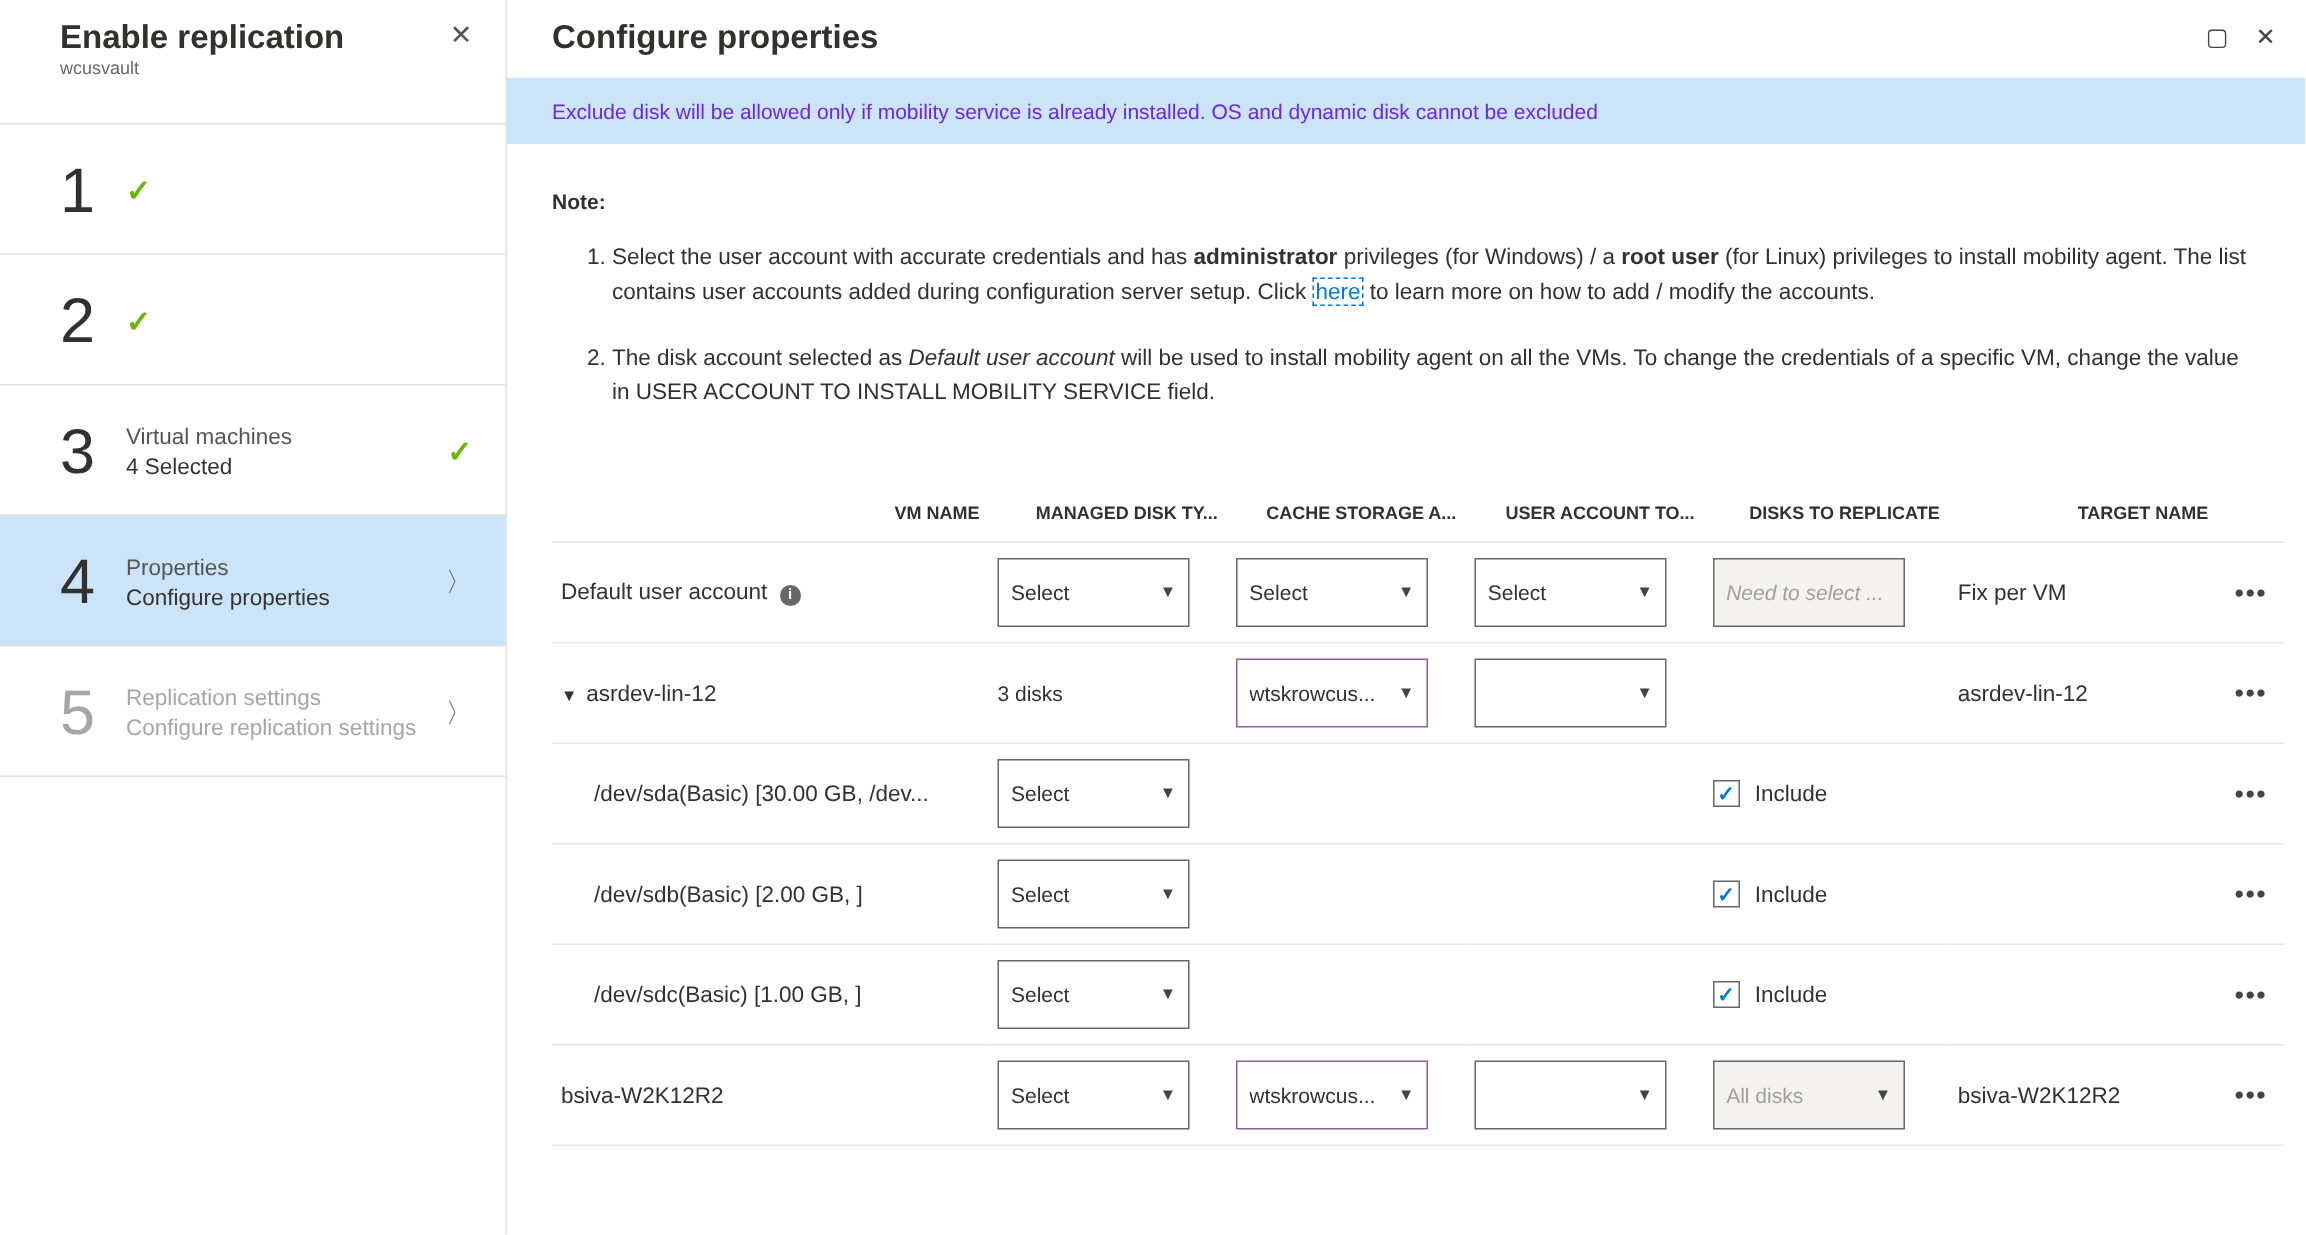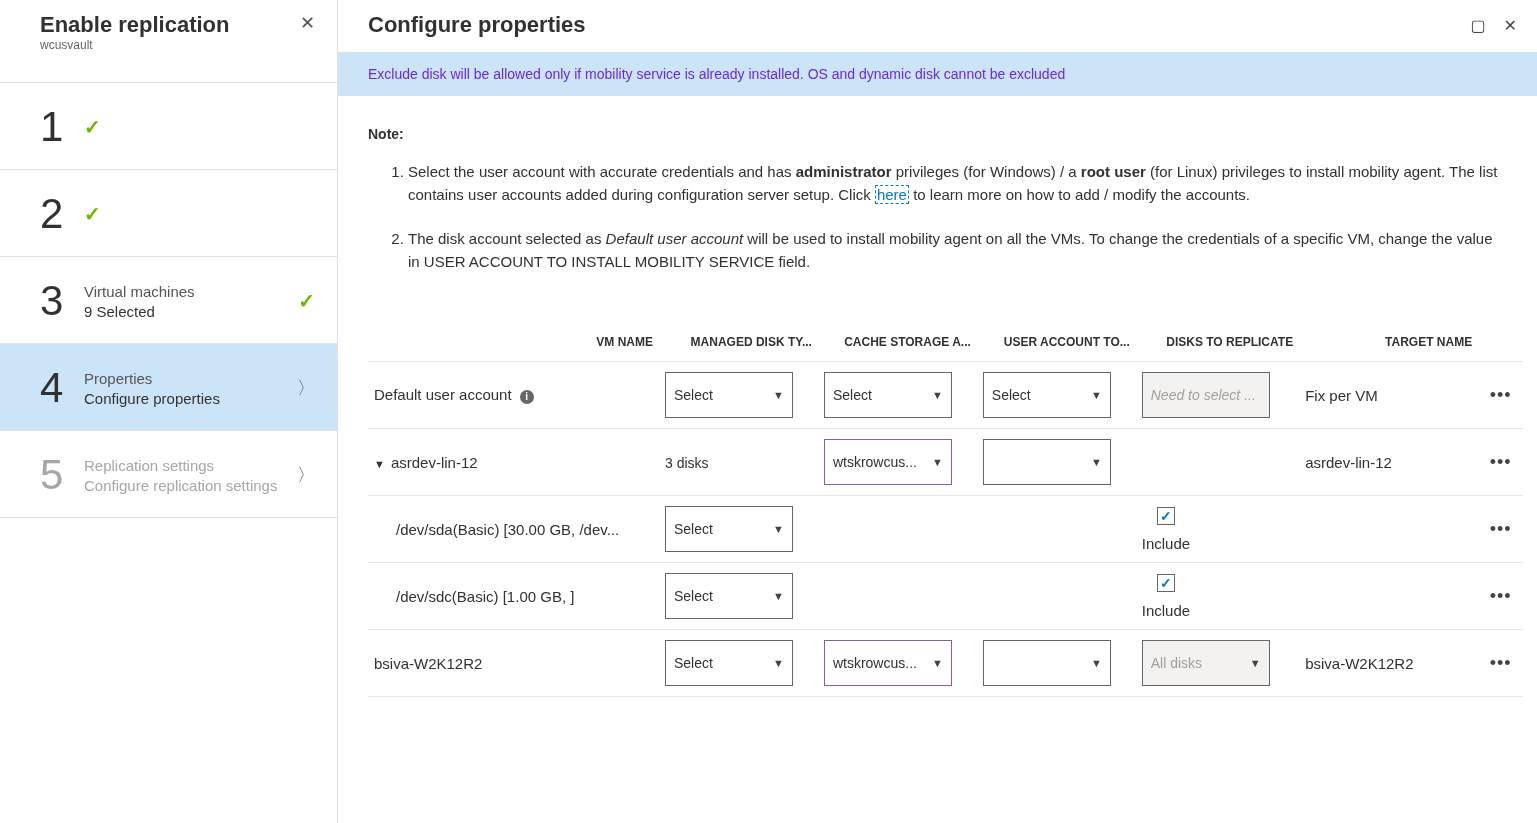--- a/index.html
+++ b/index.html
@@ -43,21 +43,21 @@
 .col-disks { width: 146px; }
 .col-target { width: 160px; }
 .col-more { width: 40px; text-align: center; }
 .sel { display: inline-flex; align-items: center; justify-content: space-between; border: 1px solid #666; height: 46px; padding: 0 8px; width: 128px; font-size: 14px; background: #fff; cursor: pointer; }
 .sel.highlight { border: 1px solid #8b5c9e; }
 .sel.disabled { background: #f3f2f1; color: #a19f9d; font-style: italic; cursor: default; }
 .sel.disabled.normal { font-style: normal; }
 .sel .chev { font-size: 11px; color: #444; margin-left: 6px; }
 .expand-toggle { display: inline-block; margin-right: 6px; font-size: 11px; }
 .indent { padding-left: 28px; }
-.chk { display: inline-flex; align-items: center; gap: 10px; flex-direction: column; }
+.chk { display: inline-flex; align-items: center; gap: 10px; }
 .chk-box { width: 18px; height: 18px; border: 1px solid #666; display: inline-flex; align-items: center; justify-content: center; background: #fff; }
 .chk-box.checked::after { content: "✓"; color: #0078d4; font-size: 14px; font-weight: bold; }
 .more-dots { font-size: 18px; letter-spacing: 1px; color: #444; cursor: pointer; }
 .txt-small { font-size: 14px; }
 .info-icon { display: inline-block; width: 14px; height: 14px; border-radius: 50%; background: #666; color: #fff; font-size: 10px; font-weight: 700; text-align: center; line-height: 14px; margin-left: 4px; }
 .trunc { white-space: nowrap; overflow: hidden; text-overflow: ellipsis; max-width: 110px; display: inline-block; }
 </style>
 </head>
 <body>
 
@@ -76,21 +76,21 @@
         <div class="step-check">✓</div>
       </div>
       <div class="step">
         <div class="step-num">2</div>
         <div class="step-check">✓</div>
       </div>
       <div class="step">
         <div class="step-num">3</div>
         <div class="step-text">
           <div class="step-label">Virtual machines</div>
-          <div class="step-sub">9 Selected</div>
+          <div class="step-sub">4 Selected</div>
         </div>
         <div class="step-check">✓</div>
       </div>
       <div class="step active">
         <div class="step-num">4</div>
         <div class="step-text">
           <div class="step-label">Properties</div>
           <div class="step-sub">Configure properties</div>
         </div>
         <div class="step-chevron">〉</div>
@@ -186,35 +186,50 @@
             <td></td>
               <td></td>
             <td><div class="chk">
                   <span class="chk-box checked"></span>
                   <span>Include</span>
                 </div></td>
             <td></td>
             <td class="col-more"><span class="more-dots">•••</span></td>
           </tr>
           <tr>
-            <td class="indent"><span>/dev/sdc(Basic) [1.00 GB, ]</span></td>
+            <td class="indent"><span>/dev/sdb(Basic) [2.00 GB, ]</span></td>
             <td><div class="sel">
                   <span>Select</span>
                   <span class="chev">▼</span>
                 </div></td>
             <td></td>
               <td></td>
             <td><div class="chk">
                   <span class="chk-box checked"></span>
                   <span>Include</span>
                 </div></td>
             <td></td>
             <td class="col-more"><span class="more-dots">•••</span></td>
           </tr>
           <tr>
+            <td class="indent"><span>/dev/sdc(Basic) [1.00 GB, ]</span></td>
+            <td><div class="sel">
+                  <span>Select</span>
+                  <span class="chev">▼</span>
+                </div></td>
+            <td></td>
+              <td></td>
+            <td><div class="chk">
+                  <span class="chk-box checked"></span>
+                  <span>Include</span>
+                </div></td>
+            <td></td>
+            <td class="col-more"><span class="more-dots">•••</span></td>
+          </tr>
+          <tr>
             <td><span>bsiva-W2K12R2</span></td>
             <td><div class="sel">
                   <span>Select</span>
                   <span class="chev">▼</span>
                 </div></td>
             <td><div class="sel highlight">
                   <span class="trunc">wtskrowcus...</span>
                   <span class="chev">▼</span>
                 </div></td>
             <td><div class="sel">

